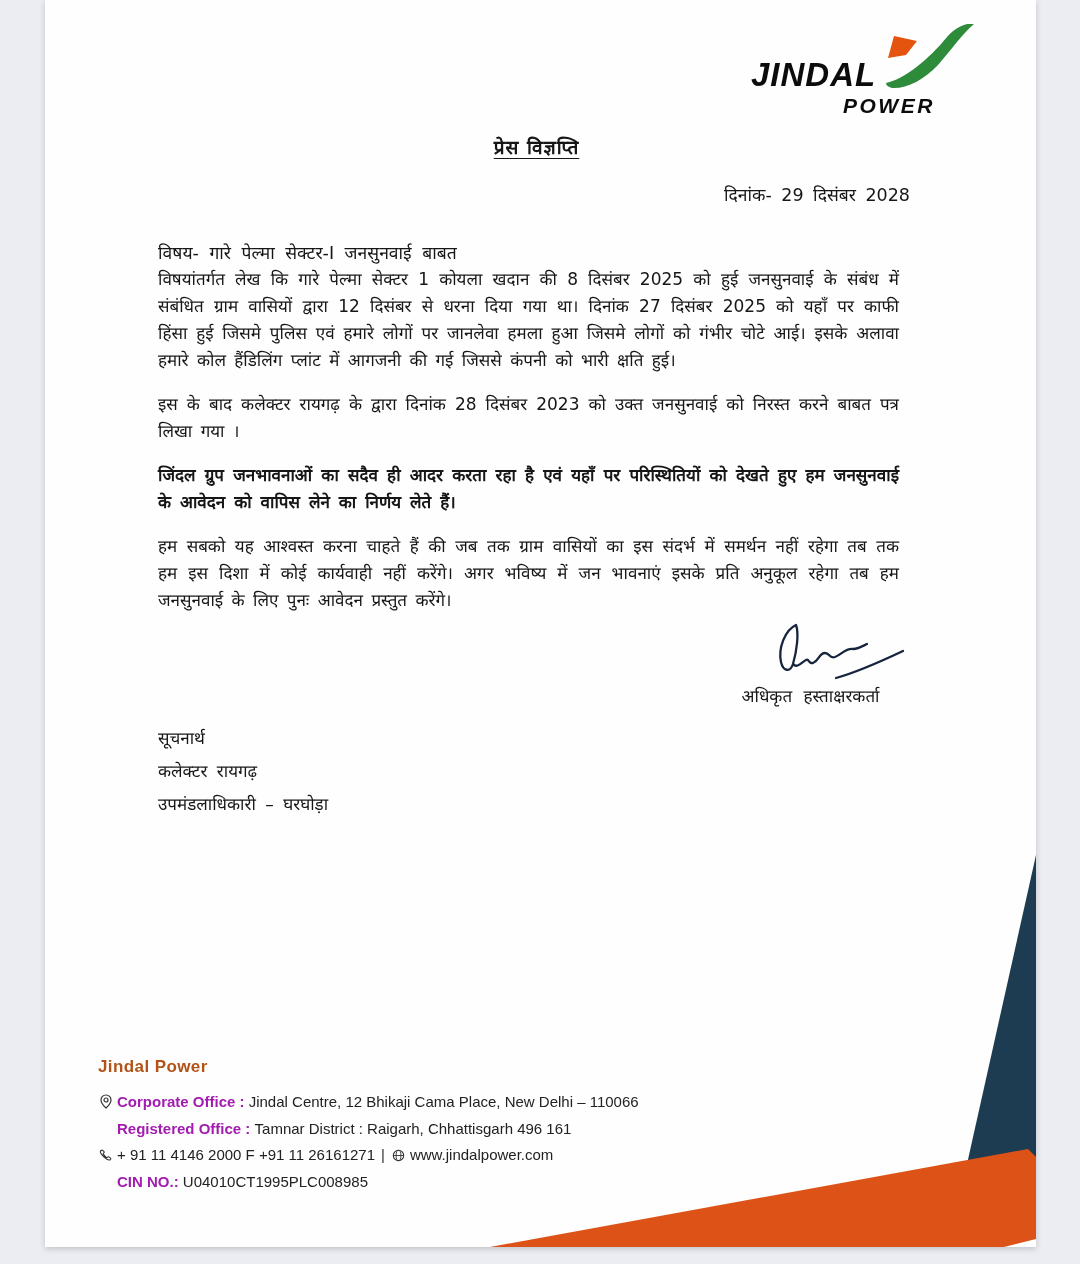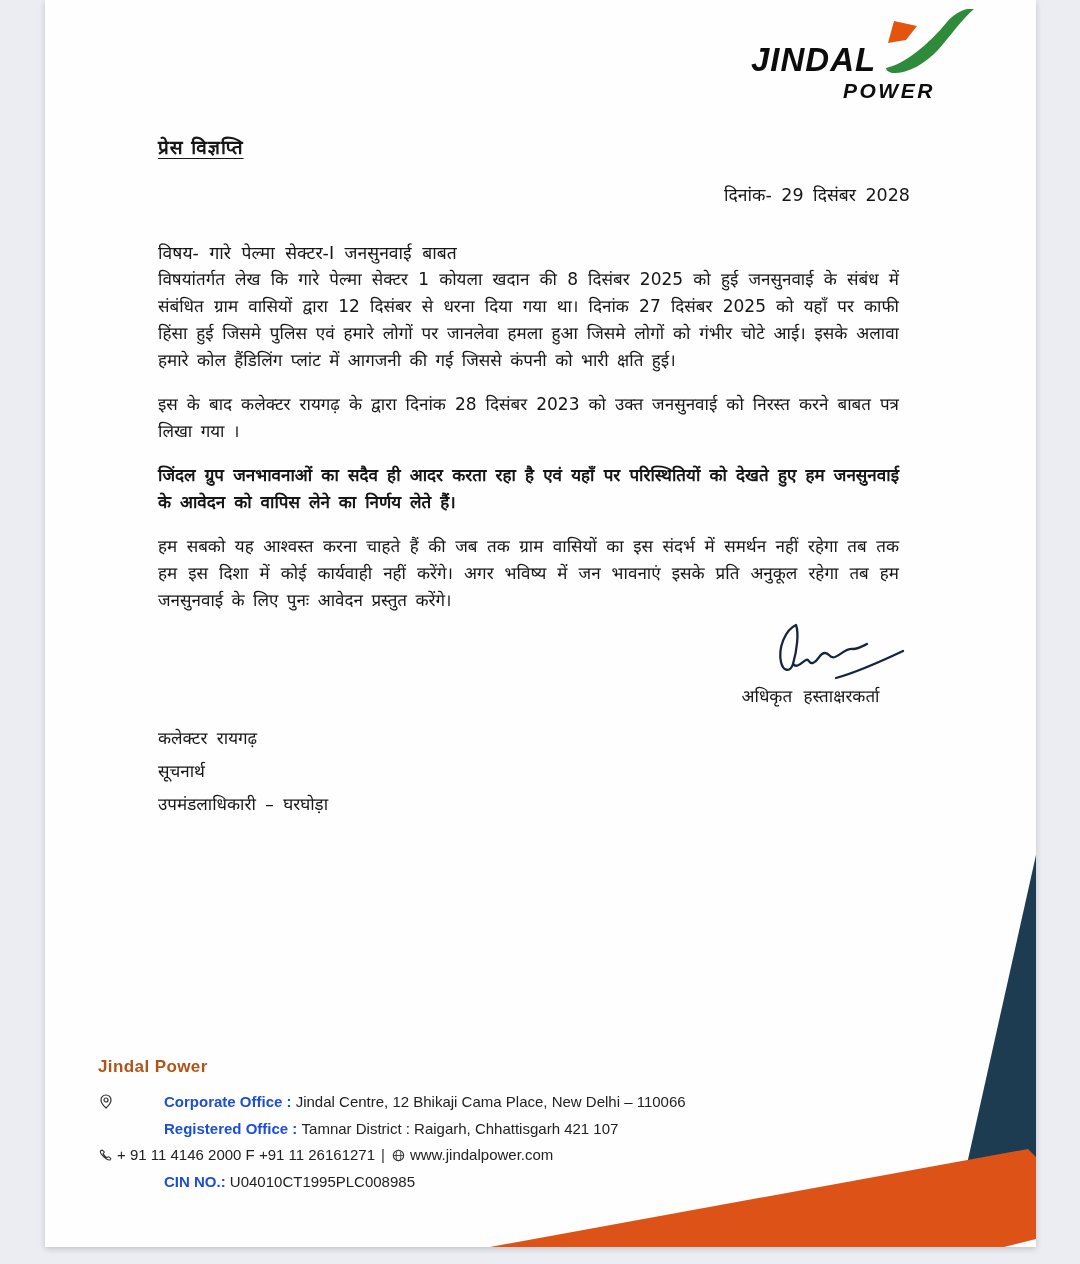--- a/index.html
+++ b/index.html
@@ -12,25 +12,25 @@
     overflow:hidden;
   }
   .page{
     position:absolute;left:45px;top:0;
     width:991px;height:1247px;
     background:#fefefe;
     box-shadow:0 2px 6px rgba(0,0,0,.18);
     overflow:hidden;
   }
   
-  .logo{position:absolute;top:9px;left:700px;width:240px;height:100px;}
+  .logo{position:absolute;top:24px;left:700px;width:240px;height:100px;}
   
   .title{
     position:absolute;top:134px;left:113px;width:757px;
-    font-size:19px;font-weight:bold;
+    text-align:center;font-size:19px;font-weight:bold;
     text-decoration:underline;text-underline-offset:4px;
     letter-spacing:1px;
   }
   .date{
     position:absolute;top:182px;left:113px;width:752px;
     text-align:right;font-size:17.5px;word-spacing:4px;
   }
   .subject{
     position:absolute;top:240px;left:113px;width:757px;
     font-size:17.5px;word-spacing:5px;
@@ -51,21 +51,21 @@
   .footer{
     position:absolute;left:53px;top:1054px;width:640px;
     font-family:Liberation Sans, sans-serif;
     font-size:15px;line-height:25.5px;color:#222;
   }
   .f-company{
     font-size:17px;font-weight:bold;color:#b25418;
     letter-spacing:.4px;margin-bottom:9px;
   }
   .f-line{white-space:nowrap;}
-  .f-line b{color:#1d4ed8;margin-left:47px;}
+  .f-line b{color:#a21caf;}
   .f-ico{display:inline-block;width:15px;text-align:center;margin-right:4px;vertical-align:-2px;}
   .f-indent{padding-left:19px;}
   .f-sep{margin:0 6px;color:#333;}
   
   .decor{position:absolute;right:0;bottom:0;pointer-events:none;}
 </style>
 </head>
 <body>
 
 <div class="page">
@@ -95,38 +95,38 @@
       <g fill="none" stroke="#17243d" stroke-width="2.3" stroke-linecap="round" stroke-linejoin="round">
         <path d="M64,5 C53,10 46,28 49,42 C51,51 58,53 61,44 C65,30 67,13 64,5 Z"></path>
         <path d="M61,44 C65,49 70,42 74,40 C77,38 76,44 81,43 C87,41 87,33 93,33 C98,33 97,39 103,37 C110,34 114,28 121,29 C126,29 131,26 135,24"></path>
         <path d="M104,58 C122,53 152,40 171,31"></path>
       </g>
     </svg>
     <div class="sig-label">अधिकृत हस्ताक्षरकर्ता</div>
   </div>
 
   <div class="cc">
+    <div>सूचनार्थ</div>
     <div>कलेक्टर रायगढ़</div>
-    <div>सूचनार्थ</div>
     <div>उपमंडलाधिकारी – घरघोड़ा</div>
   </div>
 
   <div class="footer">
     <div class="f-company">Jindal Power</div>
 
     <div class="f-line">
       <span class="f-ico">
         <svg width="12" height="15" viewBox="0 0 12 15">
             <path d="M6,1 C3.2,1 1,3.2 1,6 C1,9.4 6,14 6,14 C6,14 11,9.4 11,6 C11,3.2 8.8,1 6,1 Z M6,8 A2,2 0 1 1 6,4 A2,2 0 1 1 6,8 Z" fill="none" stroke="#333" stroke-width="1.2"></path>
           </svg>
       </span><b>Corporate Office :</b>&nbsp;<span>Jindal Centre, 12 Bhikaji Cama Place, New Delhi – 110066</span>
     </div>
 
     <div class="f-line f-indent">
-      <b>Registered Office :</b>&nbsp;<span>Tamnar District : Raigarh, Chhattisgarh 421 107</span>
+      <b>Registered Office :</b>&nbsp;<span>Tamnar District : Raigarh, Chhattisgarh 496 161</span>
     </div>
 
     <div class="f-line">
       <span class="f-ico">
         <svg width="13" height="13" viewBox="0 0 13 13">
             <path d="M2,1.5 C1.2,2.3 1.2,3.5 2.2,4.8 C3.5,6.5 5.5,8.7 7.5,10 C9,11 10.5,11.4 11.4,10.6 C12,10 11.8,9.4 11.2,8.9 L9.8,7.9 C9.3,7.6 8.9,7.7 8.5,8.2 C8.1,8.7 7.6,8.6 7,8.1 C6,7.3 5.1,6.4 4.5,5.4 C4.1,4.8 4.1,4.4 4.7,4 C5.2,3.7 5.4,3.2 5,2.7 L4,1.6 C3.4,0.9 2.7,0.9 2,1.5 Z" fill="none" stroke="#333" stroke-width="1.1"></path>
           </svg>
       </span><span>+ 91 11 4146 2000 F +91 11 26161271</span><span class="f-sep">|</span><span class="f-ico">
         <svg width="13" height="13" viewBox="0 0 13 13">
             <circle cx="6.5" cy="6.5" r="5.2" fill="none" stroke="#333" stroke-width="1.1"></circle>

